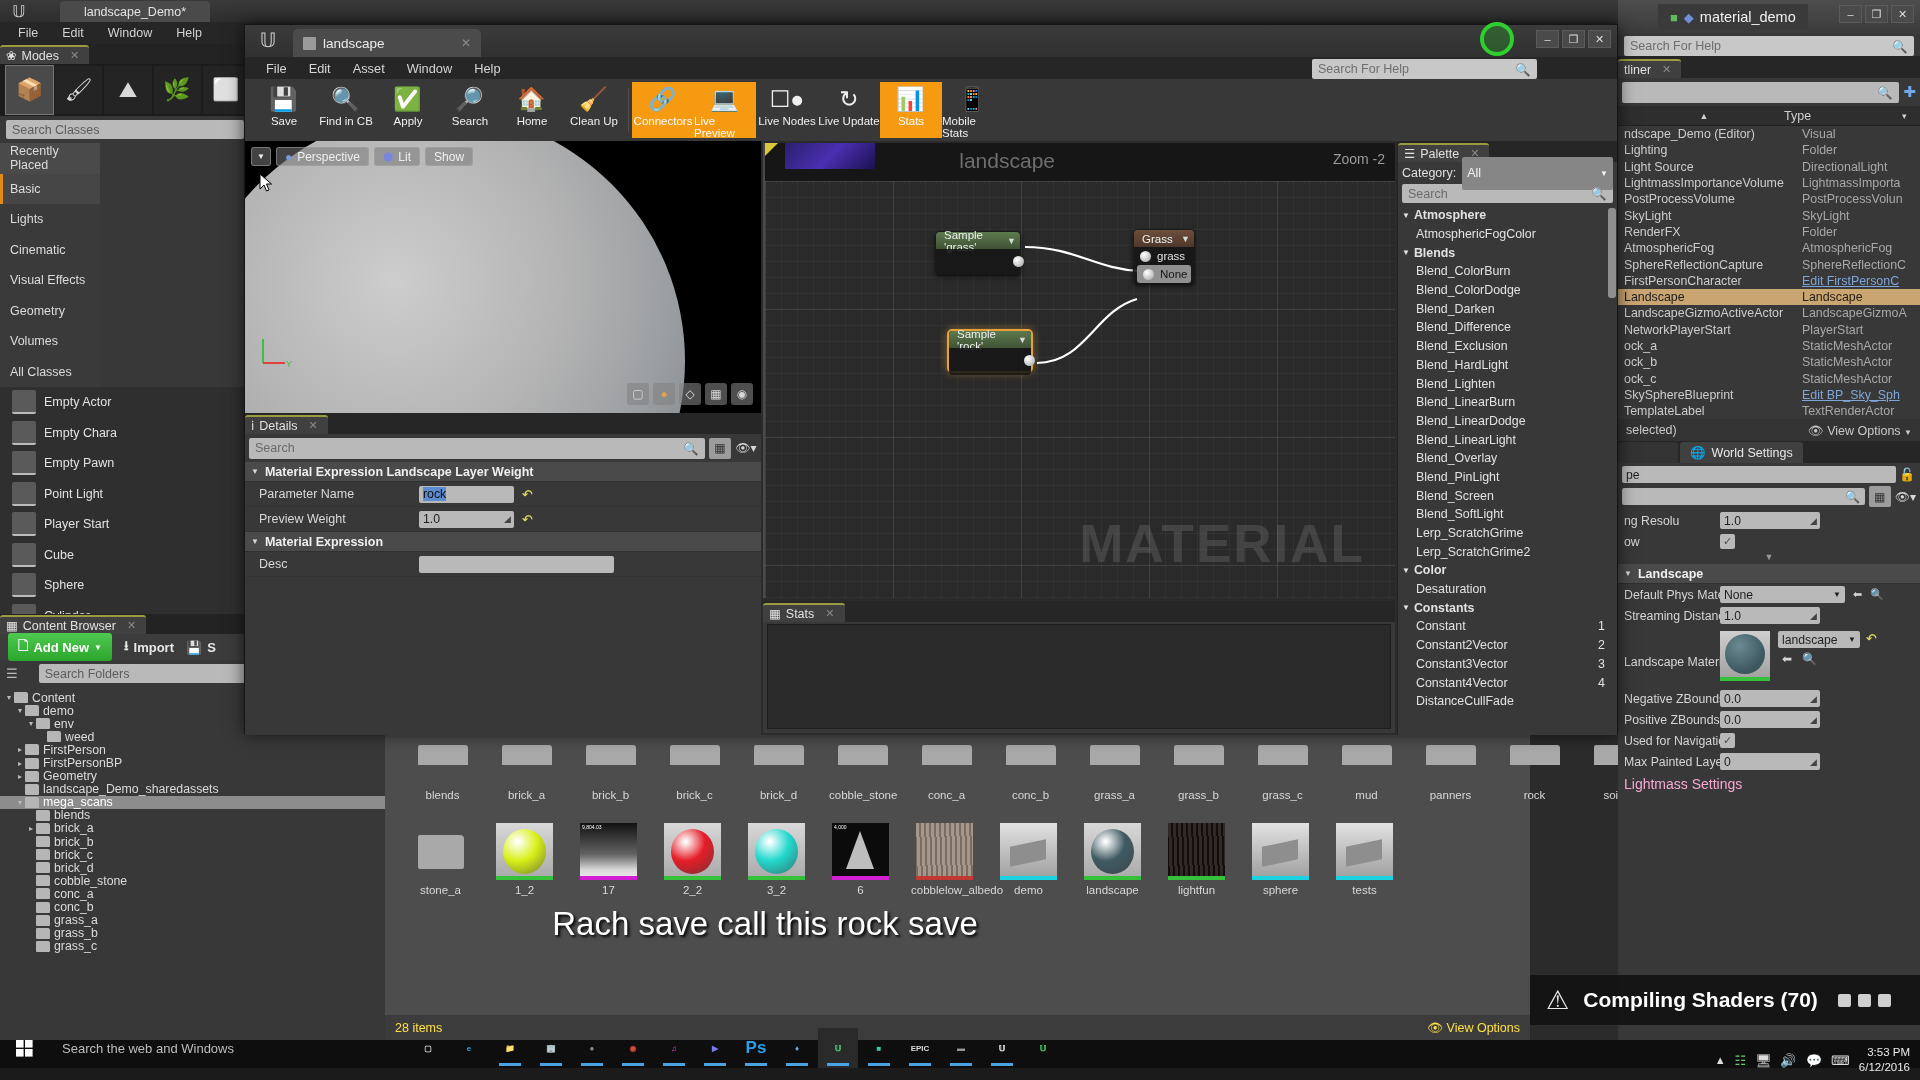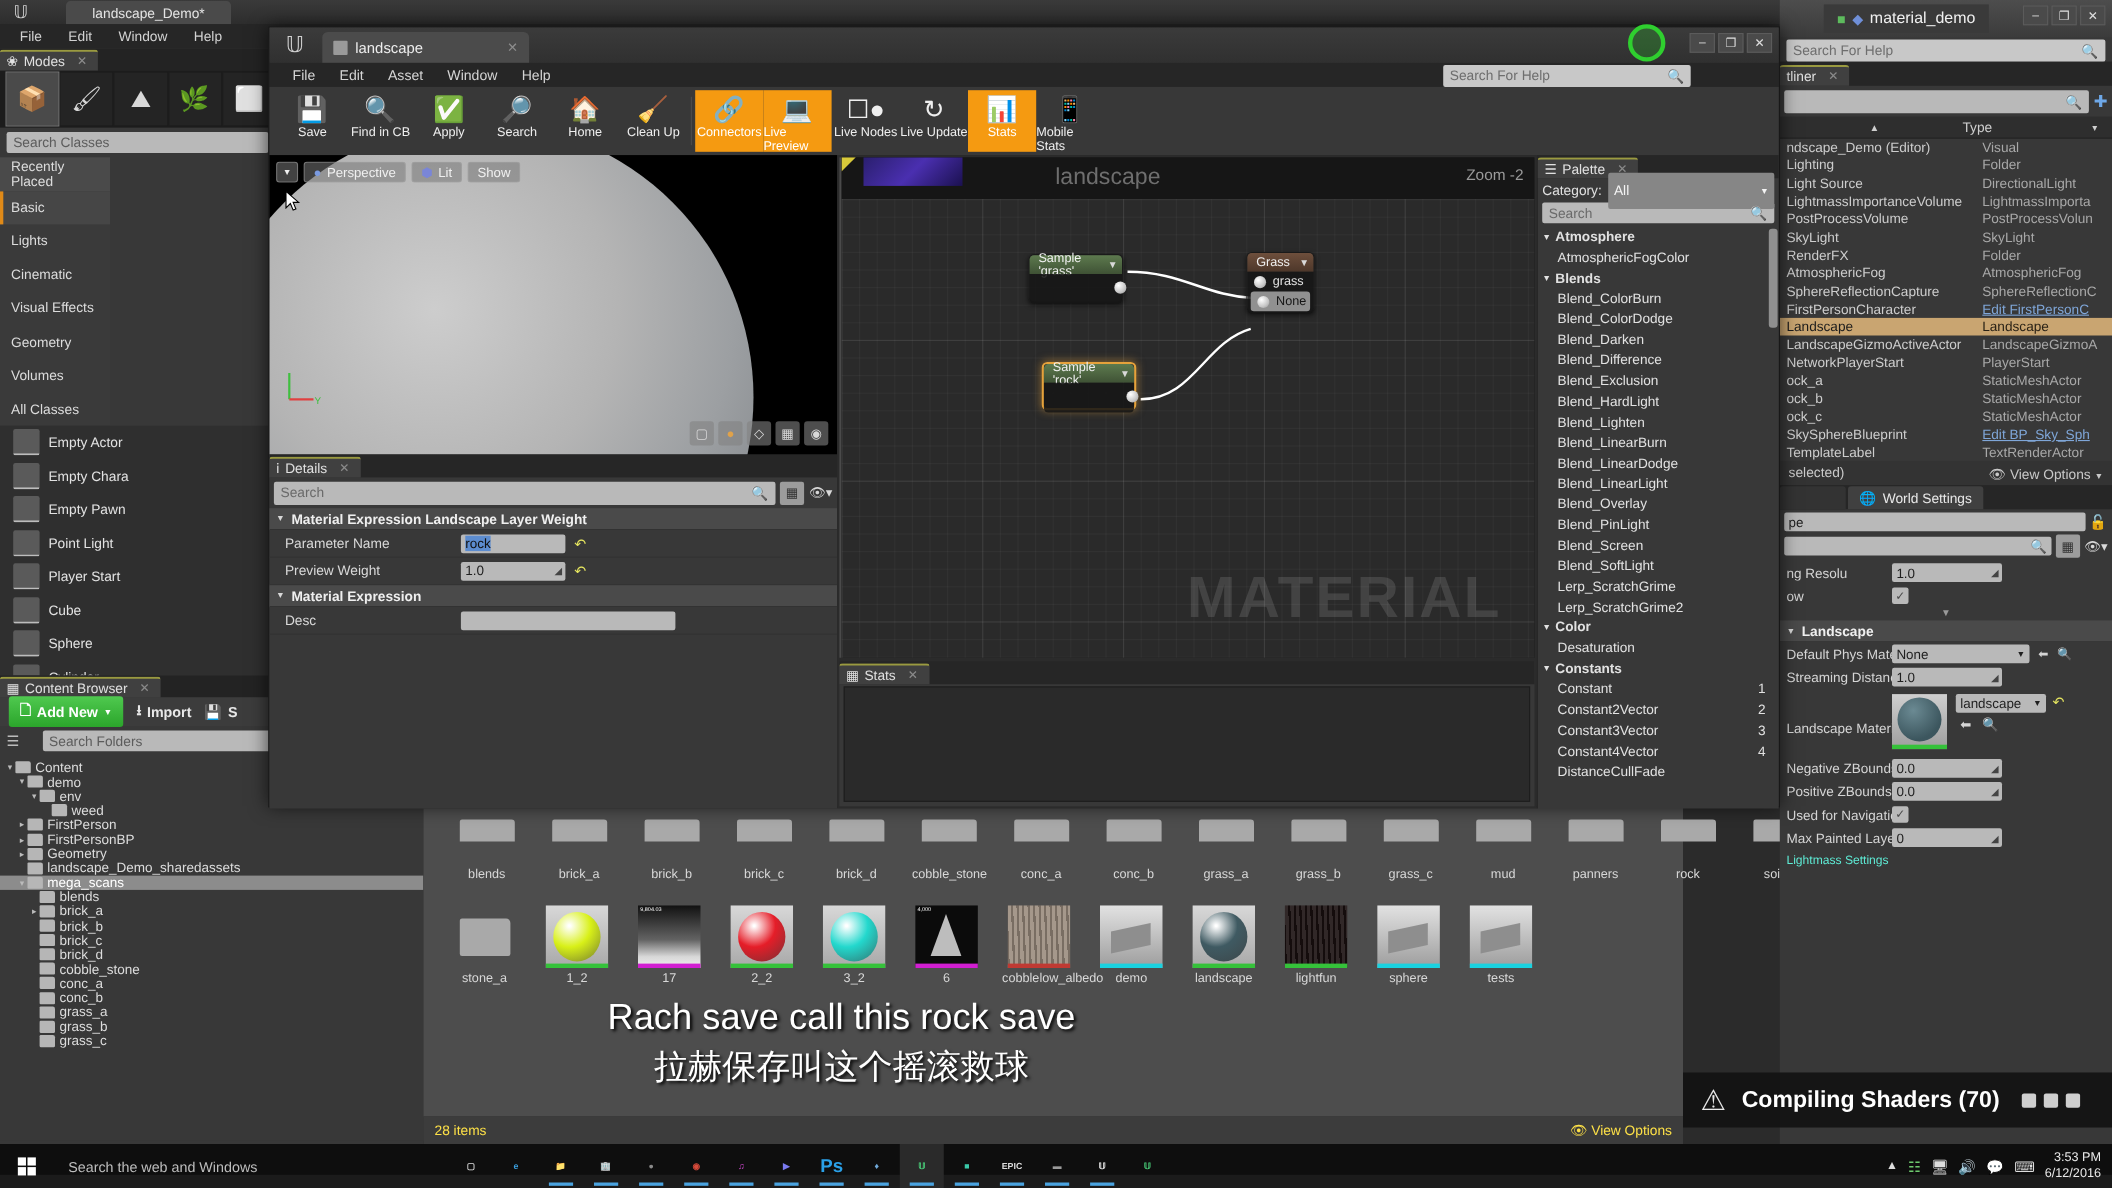--- a/index.html
+++ b/index.html
@@ -268,21 +268,21 @@
   .sfolder { width: 50px; height: 20px; background: #a9a9a9; border-radius: 2px 3px 0 0; }
   .acell { width: 67px; text-align: center; font-size: 11.5px; color: #d8d8d8; }
   .athumb { width: 57px; height: 57px; margin: 0 auto 4px auto; position: relative; overflow: hidden; }
   .abar { position: absolute; left: 0; bottom: 0; width: 100%; height: 4px; }
   .cb-foot { position: absolute; left: 385px; top: 1015px; width: 1145px; height: 25px; background: #3c3c3c;
              display: flex; align-items: center; justify-content: space-between; padding: 0 10px;
              font-size: 12.5px; color: #fde047; gap: 16px; }
 
   
   .taskbar { position: absolute; left: 0; top: 1040px; width: 1920px; height: 28px; background: #0e0e0e;
-             display: flex; align-items: flex-start; }
+             display: flex; align-items: flex-end; }
   .start { width: 48px; height: 40px; display: flex; align-items: center; justify-content: center; }
   .tb-search { width: 360px; height: 40px; display: flex; align-items: center; padding-left: 14px;
                font-size: 13px; color: #bdbdbd; }
   .tb-icons { display: flex; align-items: center; gap: 1px; }
   .tbi { width: 40px; height: 40px; display: flex; align-items: center; justify-content: center;
          font-size: 17px; position: relative; }
   .tbi.active { background: #2a2a2a; }
   .tbi .ul { position: absolute; bottom: 2px; left: 9px; width: 22px; height: 3px; background: #4aa3e0; }
   .tray { position: absolute; right: 0; top: 0; height: 40px; display: flex; align-items: center; gap: 9px; padding-right: 10px; }
   .clock { font-size: 11.5px; color: #eaeaea; text-align: right; line-height: 15px; }
@@ -905,21 +905,21 @@
       <span class="chk">✓</span>
         </div>
         <div class="ws-row">
       <span class="ws-lbl">Max Painted Layers P</span>
       <span class="ws-field" style="width:100px">
         <span>0</span>
         <span class="spin">◢</span>
           </span>
         </div>
       </div>
-    <div style="padding:4px 0 0 6px;font-size:11px;color:#5eead4">Lightmass Settings</div>
+    <div style="padding:4px 0 0 6px;font-size:14px;color:#f9a8d4">Lightmass Settings</div>
   </div>
 
   <div class="mat-win">
     <div class="mat-title">
       <div class="ue-logo" style="left:10px;top:6px;font-size:20px">𝕌</div>
       <div class="mat-tab">
         <span class="tab-ico"></span>
         <span>landscape</span>
         <span class="x">✕</span>
       </div>
@@ -1279,21 +1279,20 @@
           <div class="pal-scroll"></div>
         </div>
       </div>
     </div>
   </div>
 
   <div class="green-dot-overlay"></div>
 
   <div class="subs">
     <div class="l1">Rach save call this rock save</div>
-    <div class="l2">拉赫保存叫这个摇滚救球</div>
   </div>
 
   <div class="compiling">
     <span style="font-size:26px;color:#e8e8e8">⚠</span>
     <span class="txt">Compiling Shaders (70)</span>
     <span class="dots">
         <i></i>
         <i></i>
         <i></i>
       </span>

